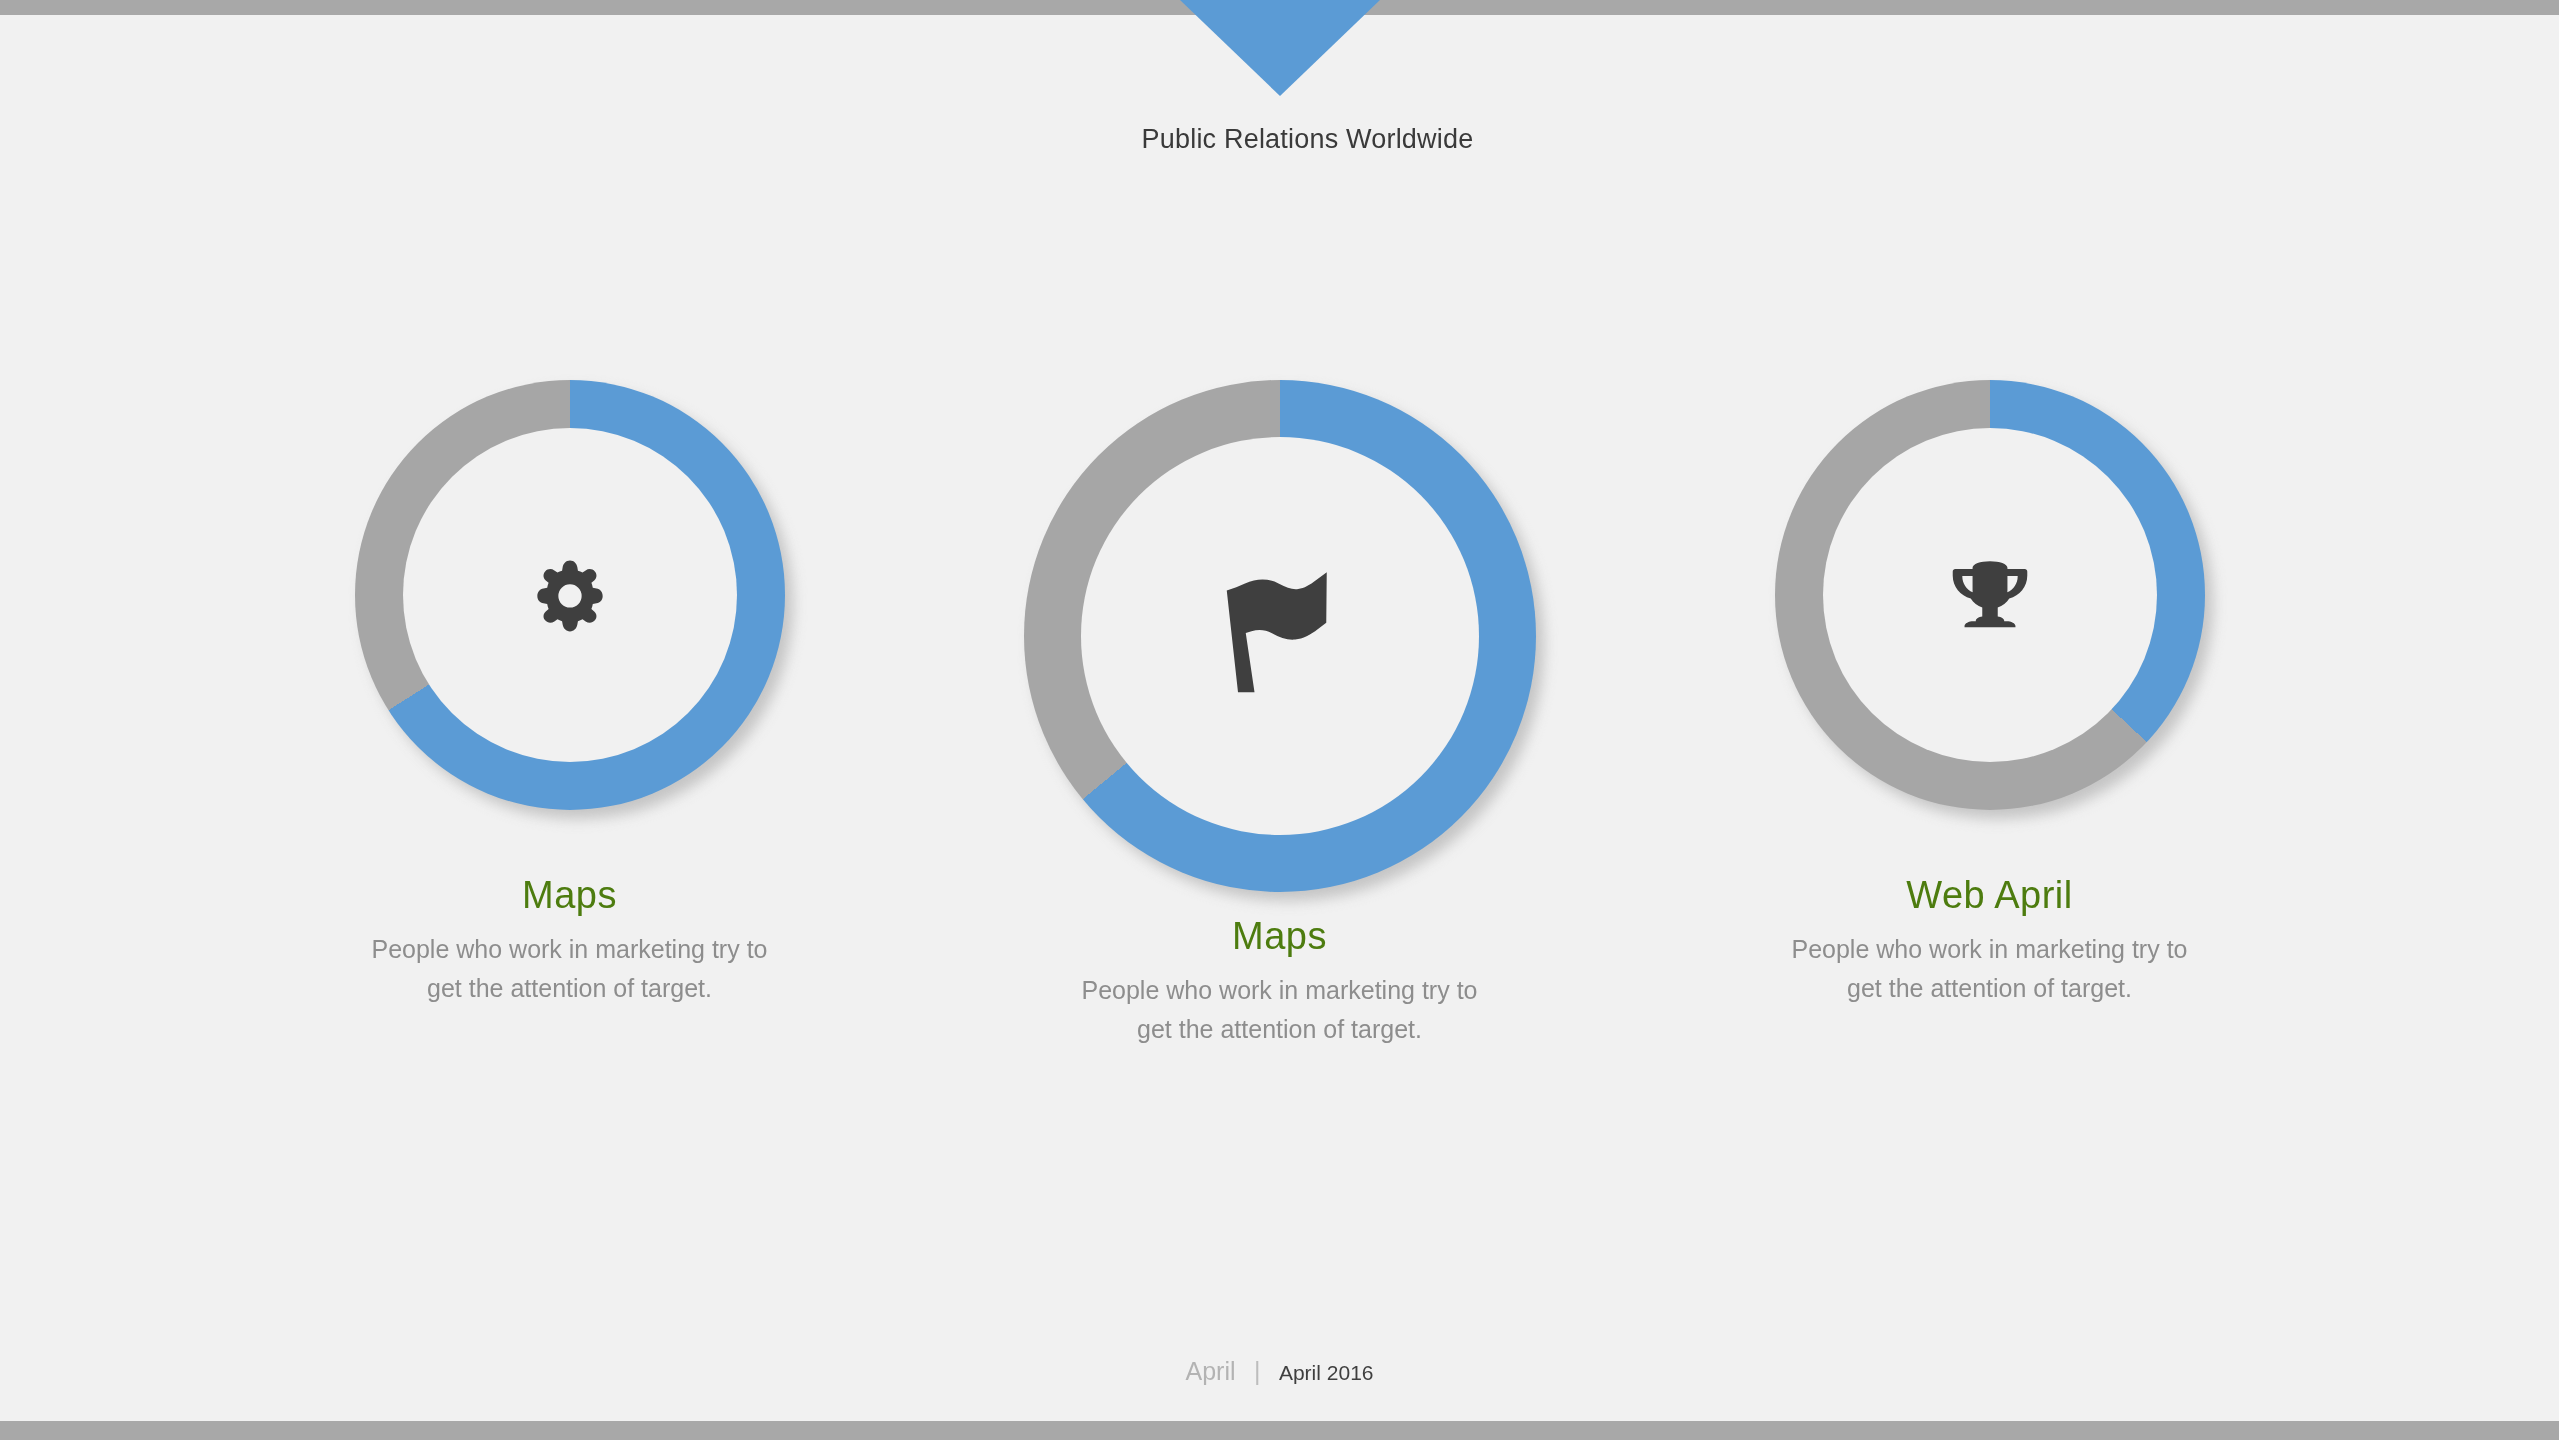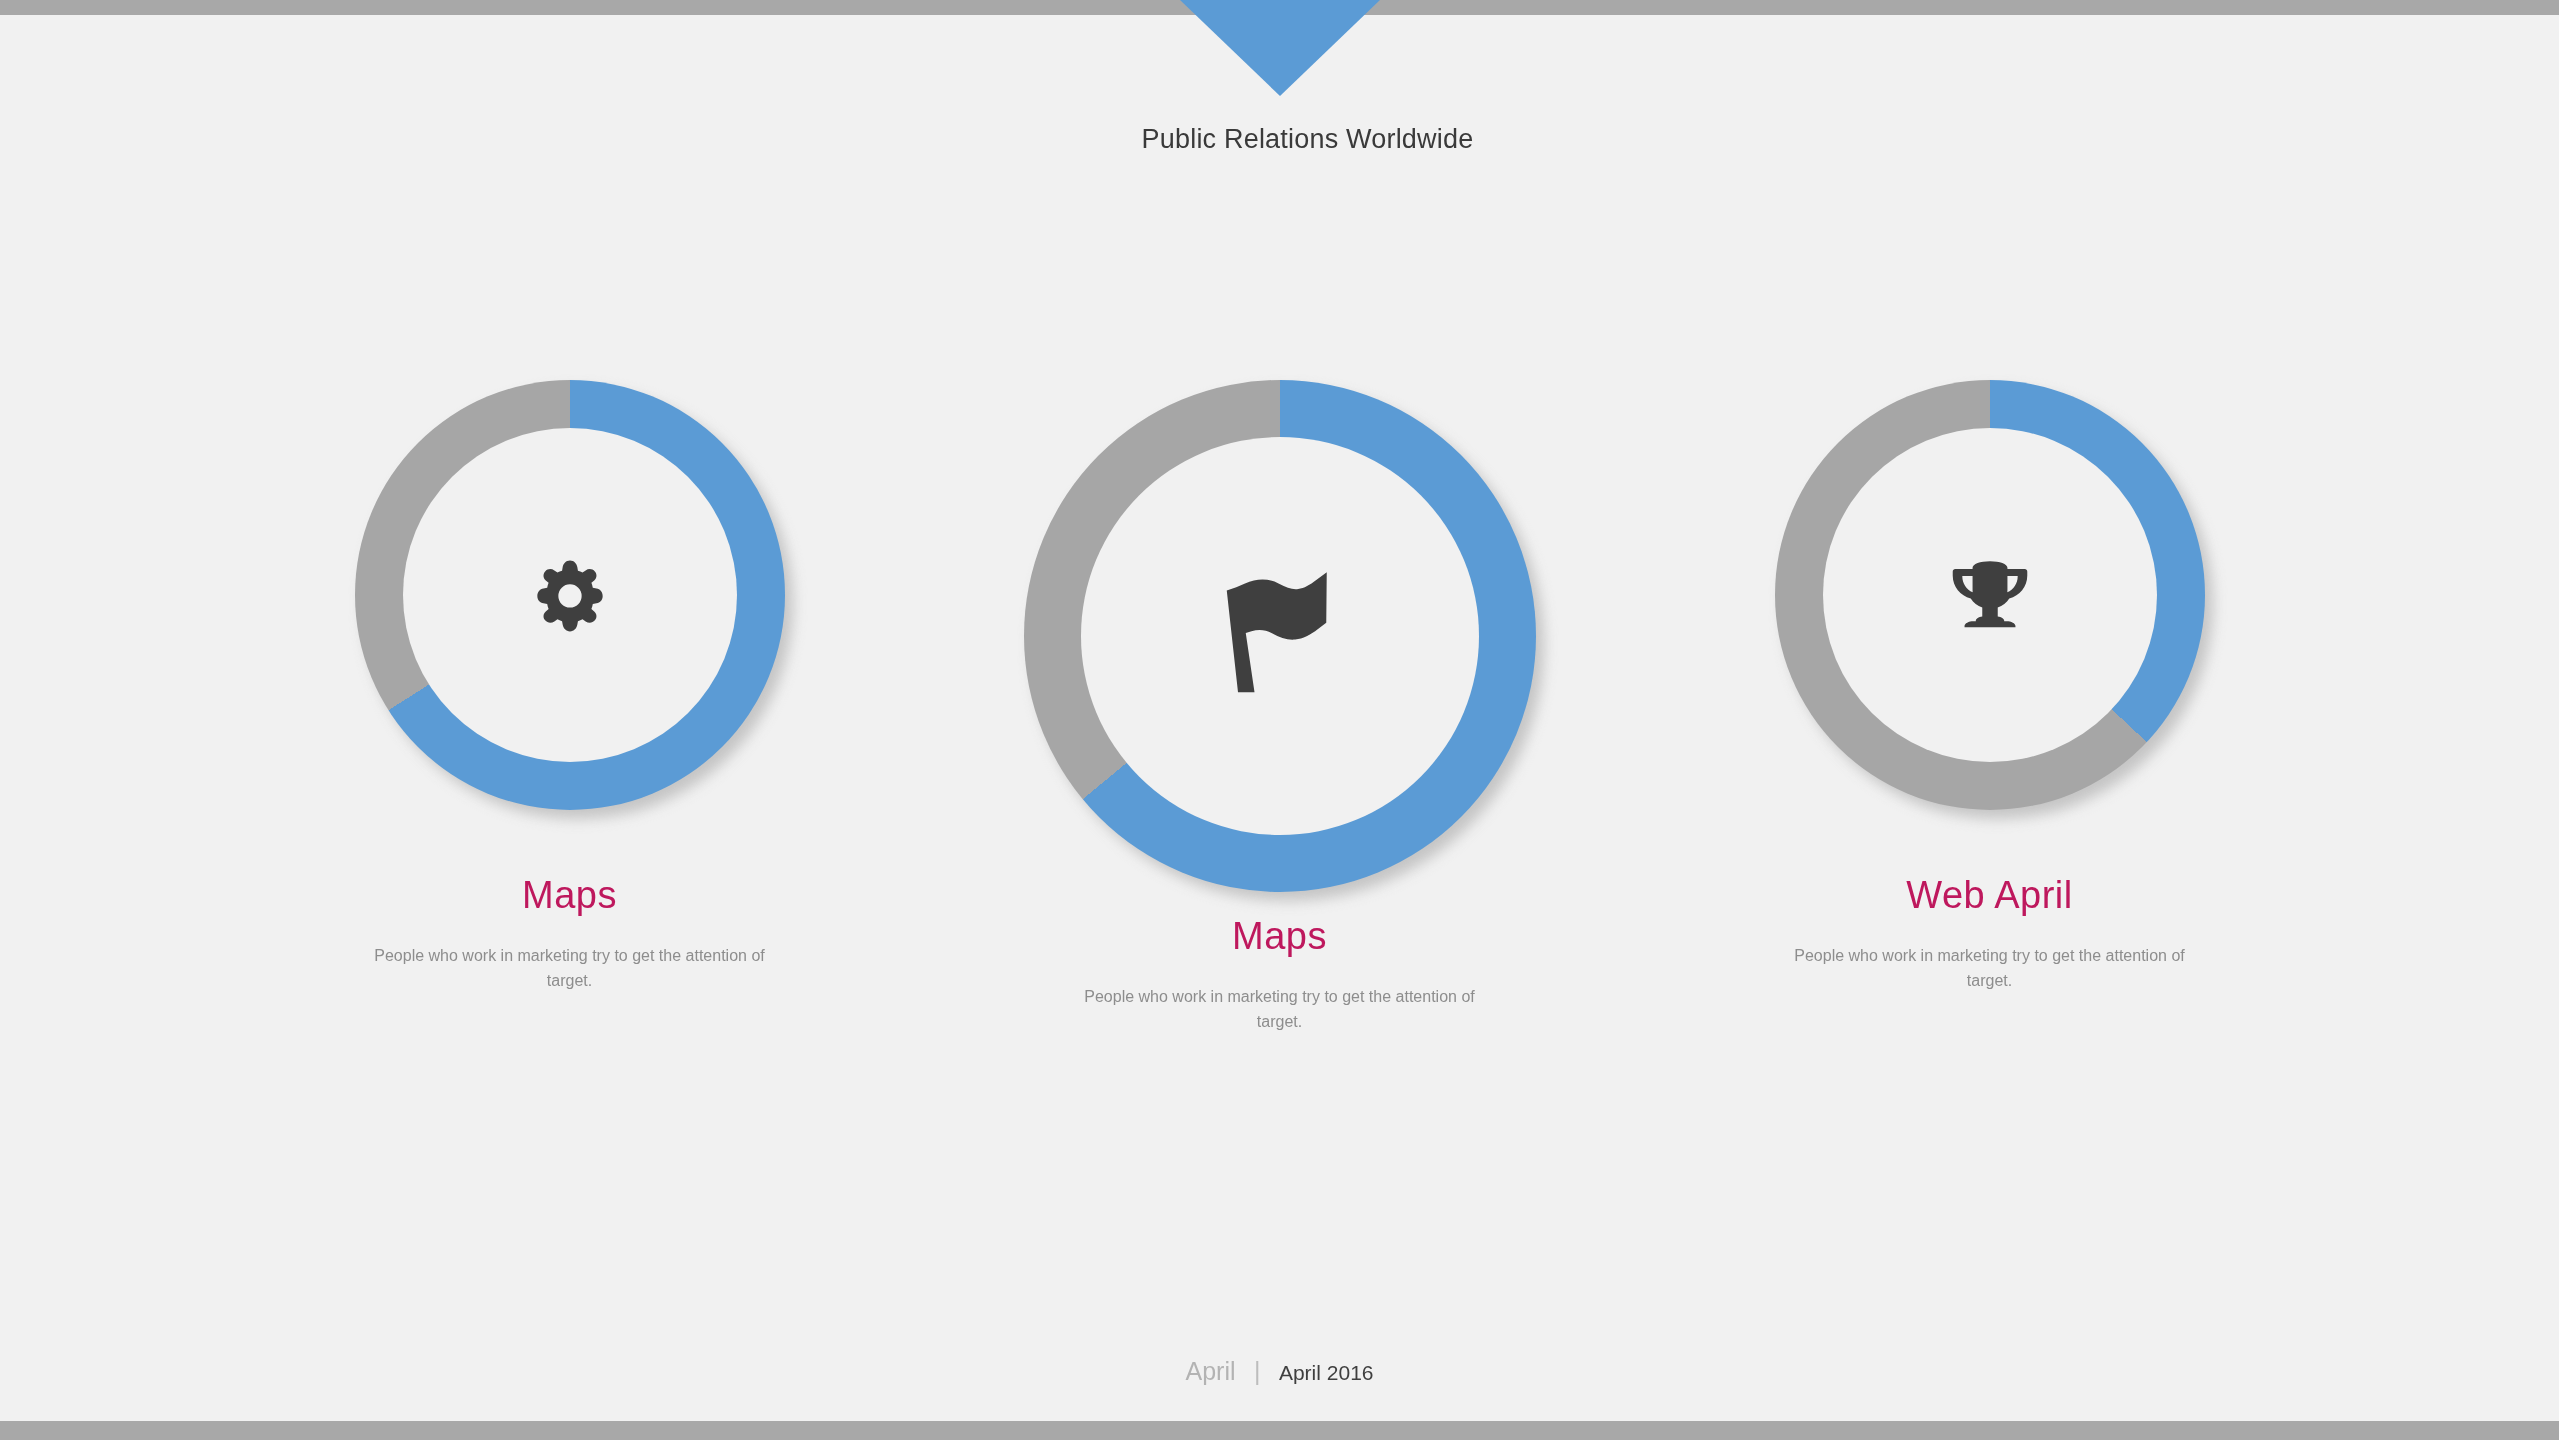--- a/index.html
+++ b/index.html
@@ -132,28 +132,28 @@
     justify-content: center;
     color: #3f3f3f;
   }
   .ring-icon svg { display: block; fill: #3f3f3f; }
 
   
   .card-title {
     margin-top: 66px;
     font-size: 38px;
     font-weight: 400;
-    color: #be185d;
+    color: #4d7c0f;
     letter-spacing: 0.5px;
     line-height: 1;
   }
   .card-b .card-title { margin-top: 25px; }
   .card-desc {
-    margin-top: 30px;
-    font-size: 16px;
+    margin-top: 16px;
+    font-size: 25px;
     font-weight: 400;
     color: #8d8d8d;
     line-height: 1.55;
     text-align: center;
     width: 430px;
   }
 
   
   .footer {
     position: absolute;

